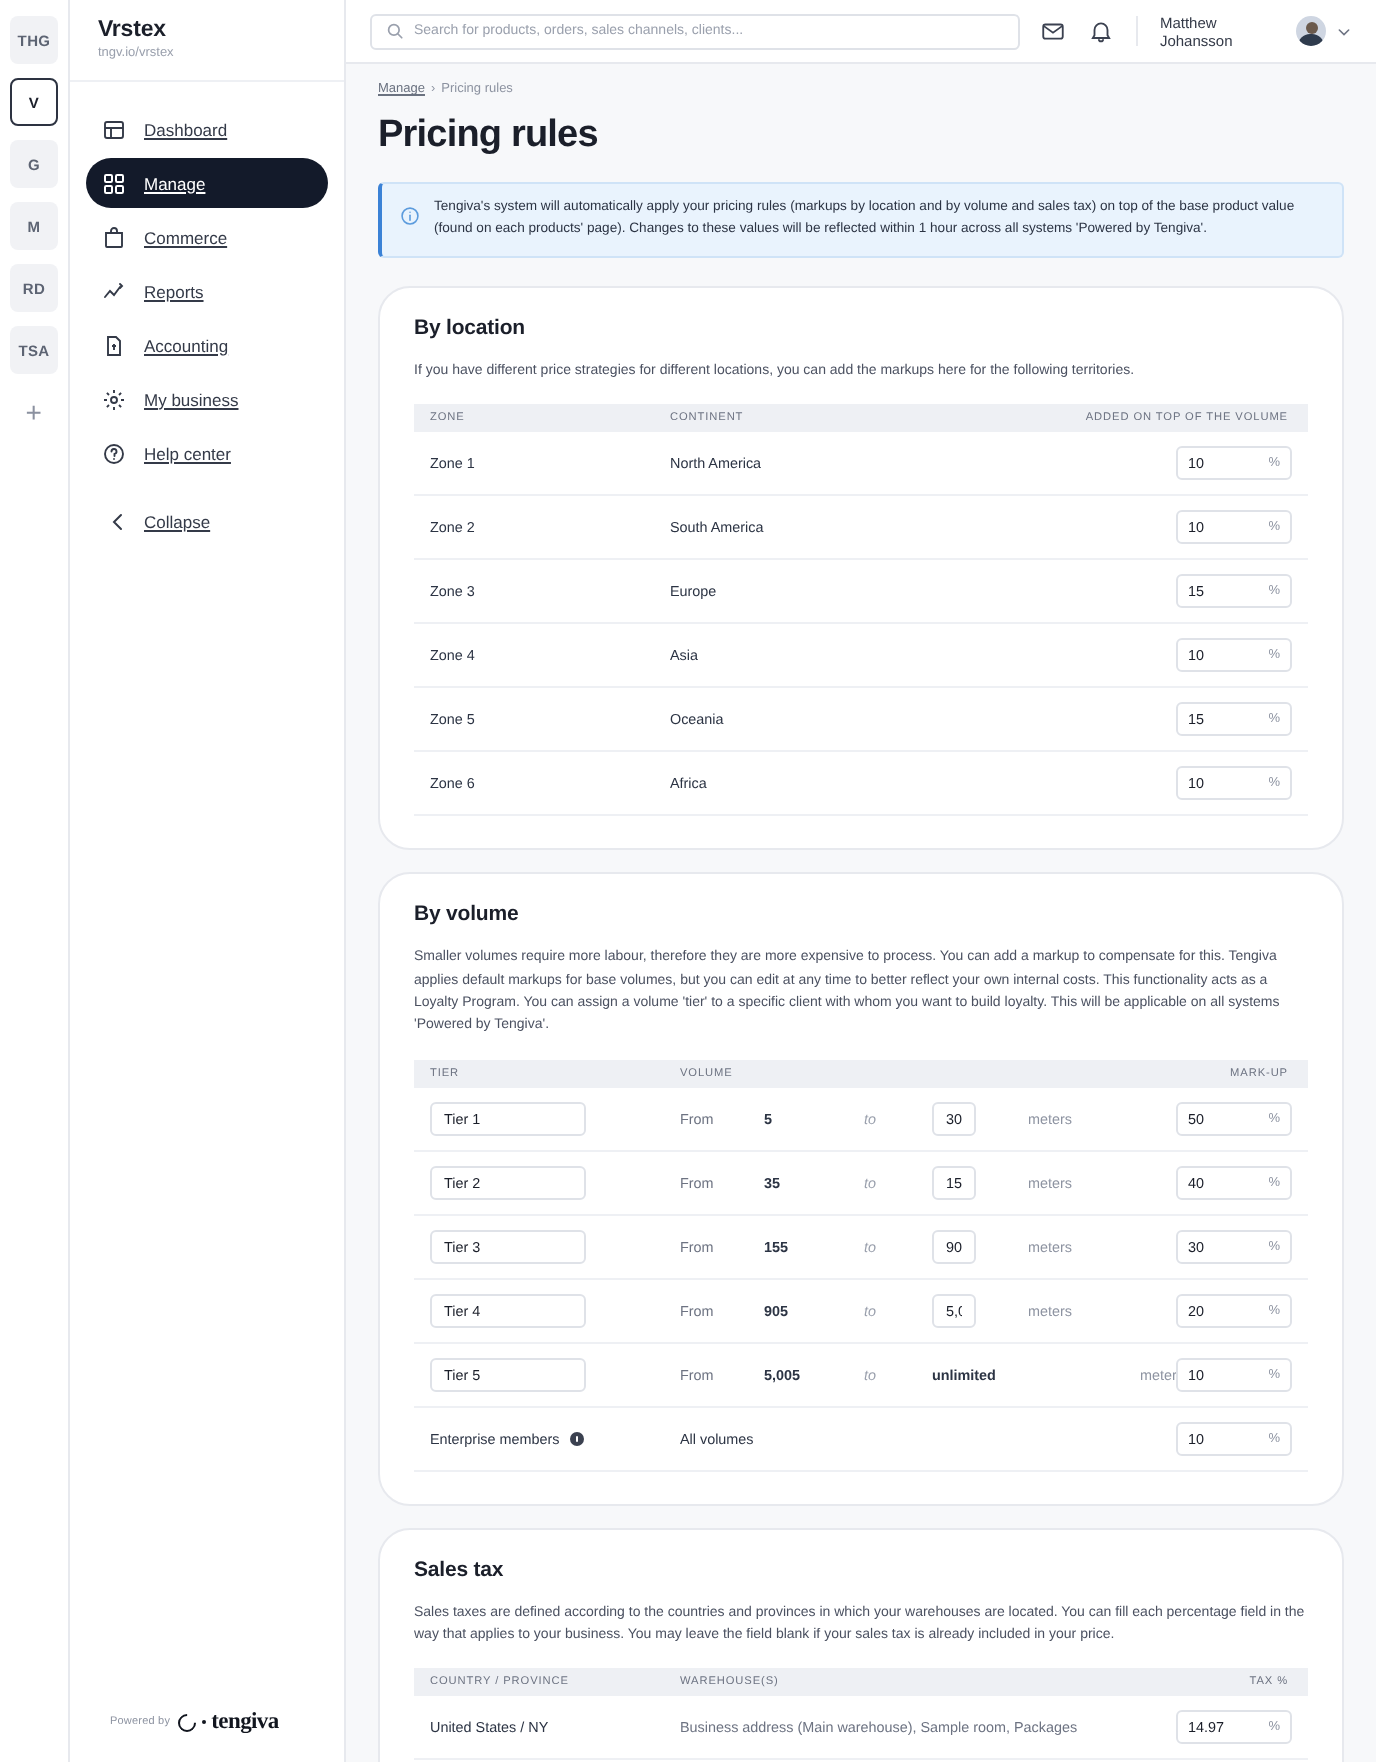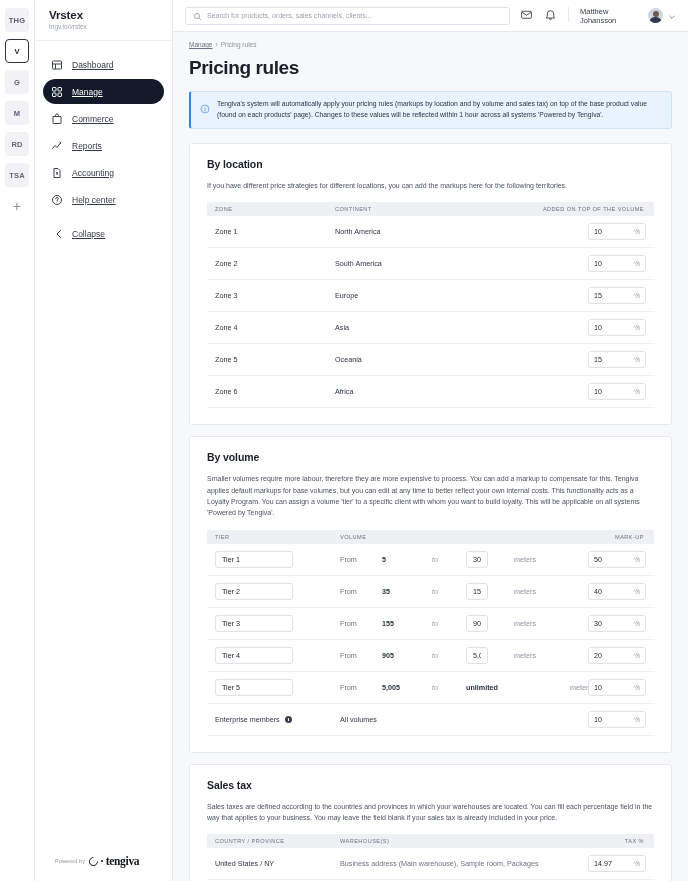--- a/index.html
+++ b/index.html
@@ -67,21 +67,21 @@
   .search {
     flex: 0 0 325px; height: 18px; background: #ffffff;
     border: 1px solid #dfe2e8; border-radius: 3px;
     display: flex; align-items: center; gap: 5px; padding: 0 7px;
   }
   .search input {
     border: none; outline: none; background: transparent;
     font-family: inherit; font-size: 7px; color: #1b1f2a; width: 100%;
   }
   .search input::placeholder { color: #9aa0ad; }
-  .tb-right { margin-left: auto; display: flex; gap: 11px; }
+  .tb-right { margin-left: auto; display: flex; align-items: center; gap: 11px; }
   .tb-ic { width: 13px; height: 13px; cursor: pointer; display: block; }
   .tb-sep { width: 1px; height: 15px; background: #e7e9ee; }
   .user { display: flex; align-items: center; gap: 5px; cursor: pointer; }
   .user-name { font-size: 7.5px; color: #343a48; }
   .avatar {
     width: 15px; height: 15px; border-radius: 50%;
     background: #cfd6e2; position: relative; overflow: hidden; flex: 0 0 15px;
   }
   .avatar::before { content:""; position:absolute; width:6px; height:6px; border-radius:50%; background:#6b5a4d; left:4.5px; top:2.6px; }
   .avatar::after { content:""; position:absolute; width:13px; height:7px; border-radius:6px 6px 0 0; background:#2f3b4d; left:1px; top:9px; }
@@ -94,21 +94,21 @@
   .page-title { font-size: 19px; font-weight: 700; letter-spacing: -.4px; margin-bottom: 12px; }
 
   .banner {
     background: #e9f3fd; border: 1px solid #cfe3f7; border-left: 2.5px solid #3b82d6;
     border-radius: 3px; padding: 7px 9px 8px 9px;
     display: flex; gap: 7px; margin-bottom: 14px;
   }
   .banner-ic { flex: 0 0 10px; width: 10px; height: 10px; margin-top: .5px; }
   .banner-tx { font-size: 6.8px; line-height: 1.55; color: #2c3444; }
 
-  .card { background: #ffffff; border: 1px solid #e7e9ee; border-radius: 3px; padding: 14px 17px 16px 17px; margin-bottom: 11px; }
+  .card { background: #ffffff; border: 1px solid #e7e9ee; border-radius: 16px; padding: 14px 17px 16px 17px; margin-bottom: 11px; }
   .card-title { font-size: 10.5px; font-weight: 700; letter-spacing: -.1px; margin-bottom: 10px; }
   .card-desc { font-size: 7px; line-height: 1.62; color: #4b5161; margin-bottom: 11px; }
 
   table.grid { width: 100%; border-collapse: collapse; table-layout: fixed; }
   table.grid thead th {
     background: #eef0f4; font-size: 5.6px; font-weight: 400; color: #6d7382;
     letter-spacing: .45px; text-align: left; padding: 4px 8px; height: 12px;
   }
   table.grid thead th.r { text-align: right; padding-right: 10px; }
   table.grid tbody td {
@@ -217,20 +217,29 @@
       <div class="nav-item">
         <span class="nav-ic">
             <svg viewBox="0 0 24 24" fill="none" stroke="currentColor" stroke-width="1.9">
               <path d="M6 3h8l4 4v14H6z"></path>
               <path d="M12 10v6M10 12h4"></path>
             </svg>
           </span>
         <span>Accounting</span>
       </div>
 
+      <div class="nav-item">
+        <span class="nav-ic">
+            <svg viewBox="0 0 24 24" fill="none" stroke="currentColor" stroke-width="1.9">
+              <circle cx="12" cy="12" r="3"></circle>
+              <path d="M12 2v3M12 19v3M2 12h3M19 12h3M4.9 4.9l2.1 2.1M17 17l2.1 2.1M19.1 4.9L17 7M7 17l-2.1 2.1"></path>
+            </svg>
+          </span>
+        <span>My business</span>
+      </div>
 
       <div class="nav-item">
         <span class="nav-ic">
             <svg viewBox="0 0 24 24" fill="none" stroke="currentColor" stroke-width="1.9">
               <circle cx="12" cy="12" r="9"></circle>
               <path d="M9.5 9.5a2.5 2.5 0 1 1 3 2.45V14" stroke-linecap="round"></path>
               <circle cx="12" cy="17" r=".9" fill="currentColor" stroke="none"></circle>
             </svg>
           </span>
         <span>Help center</span>

